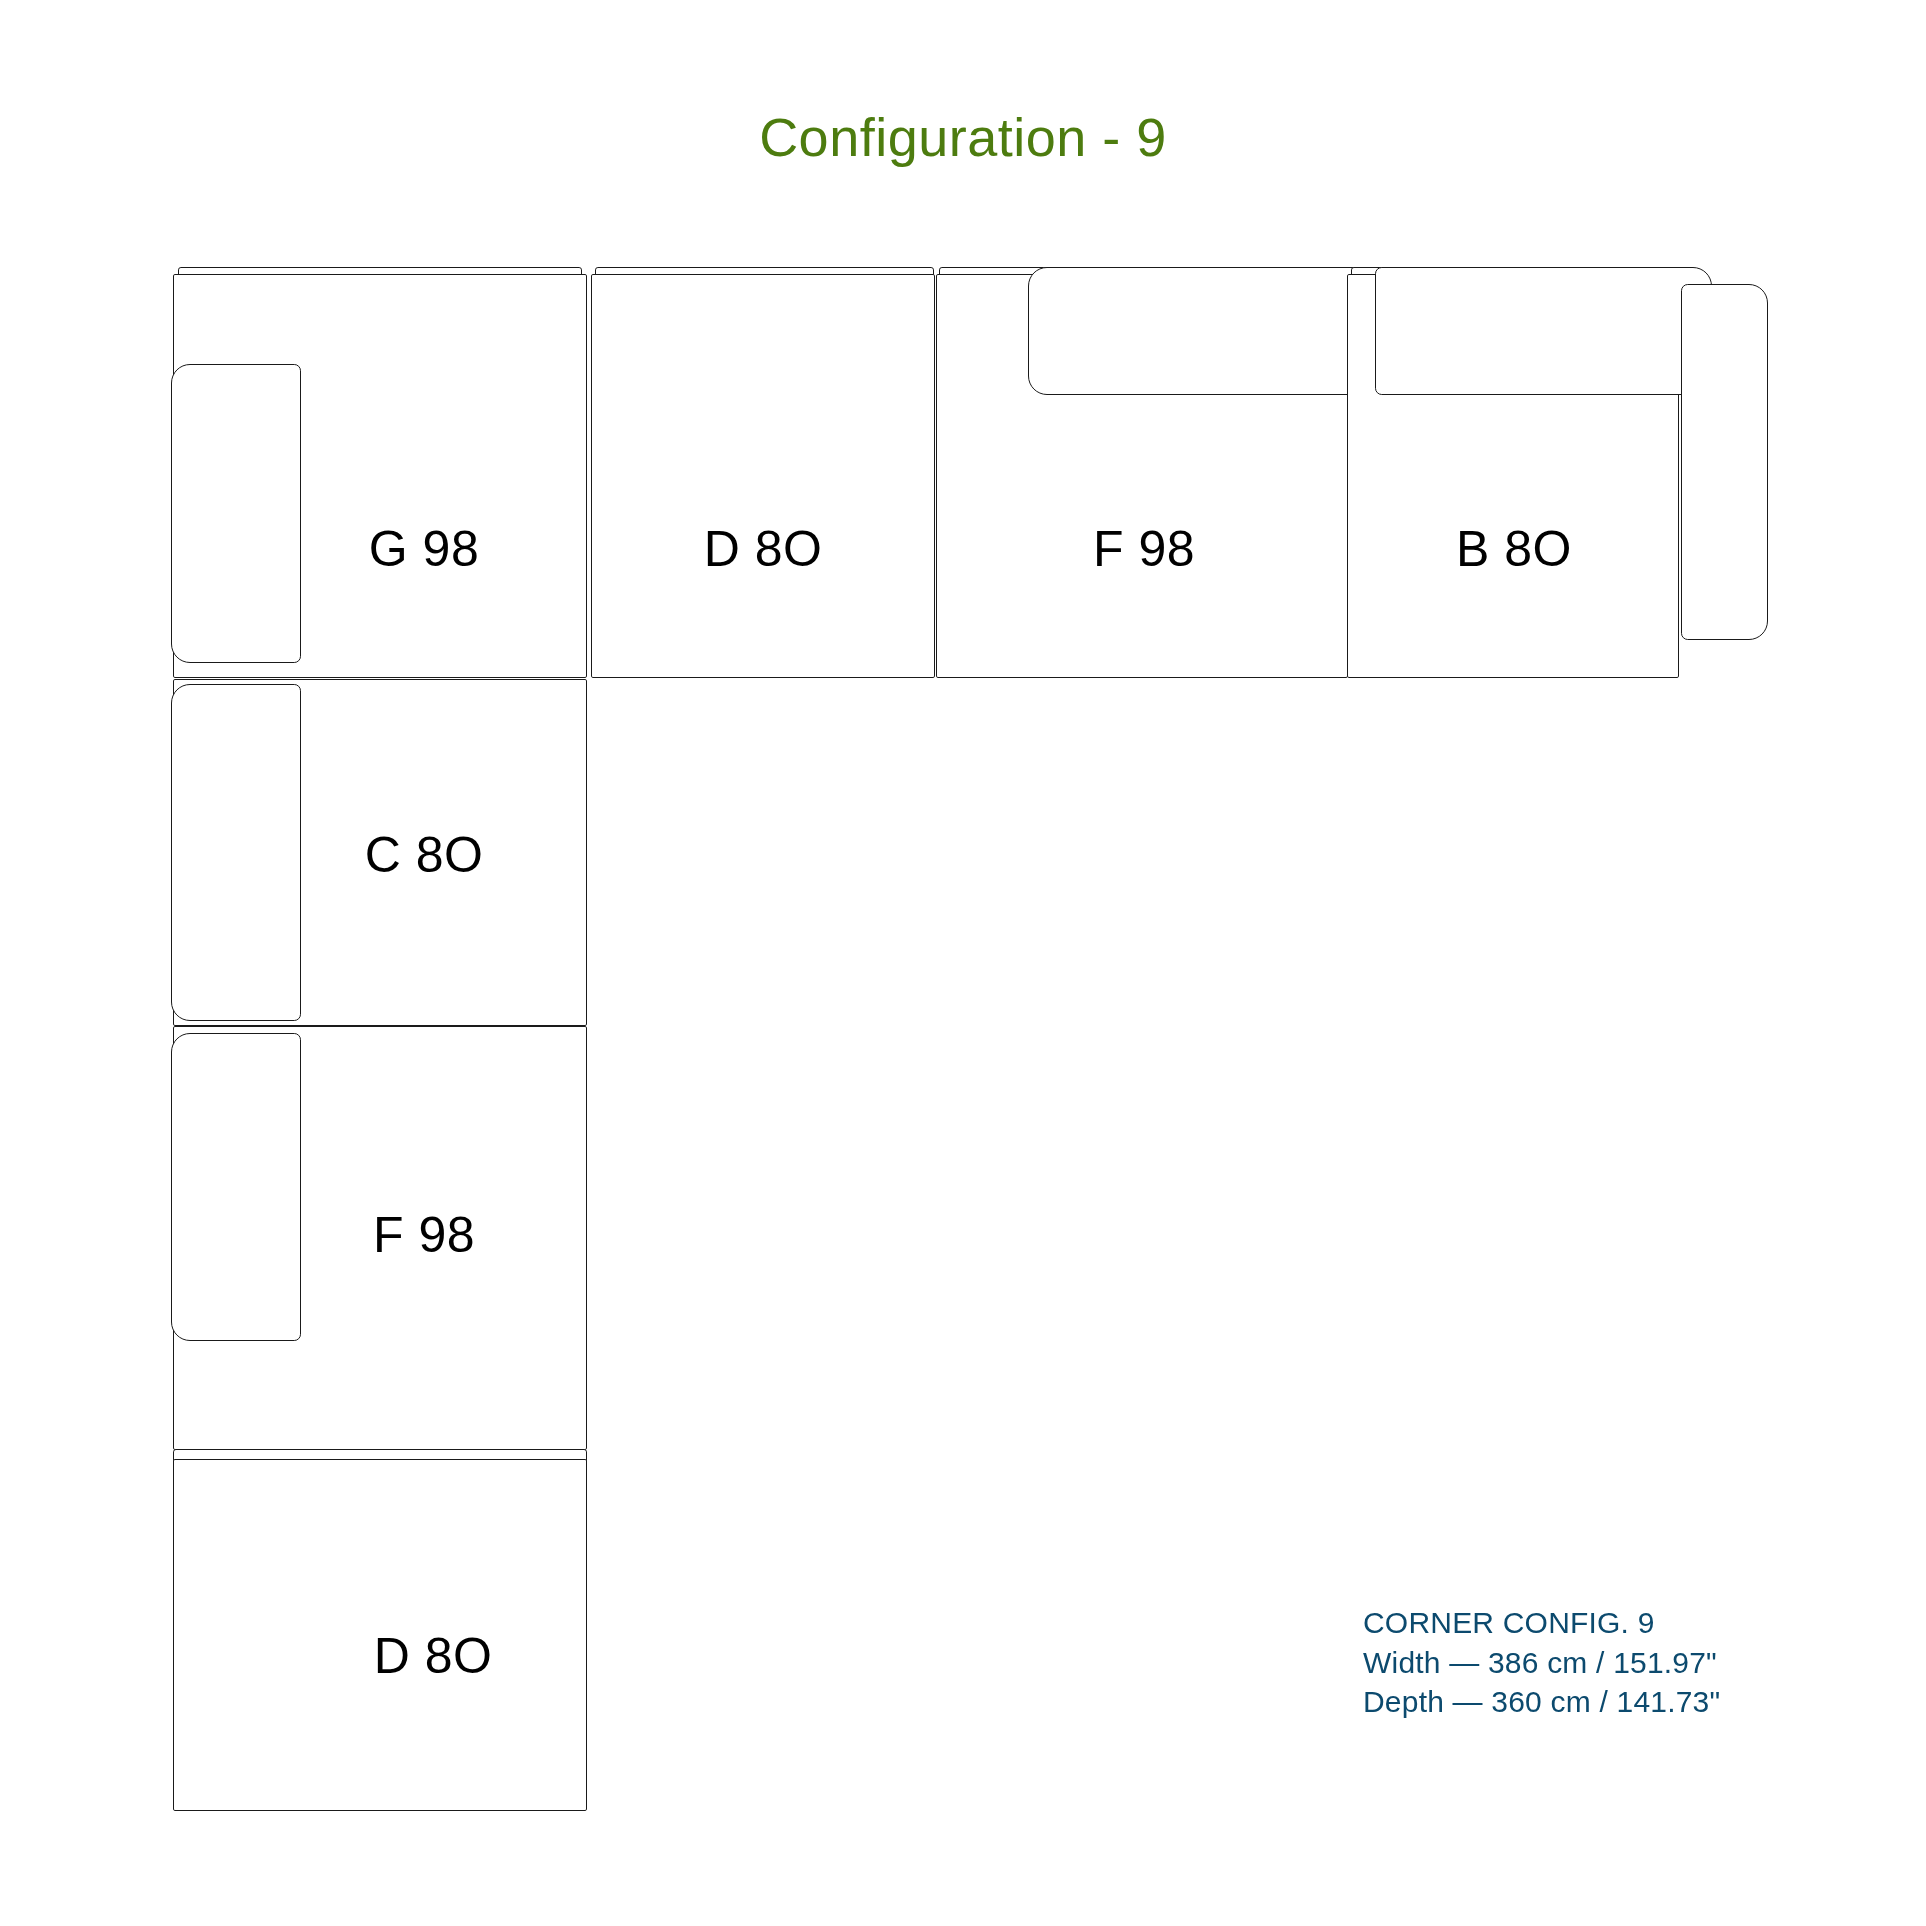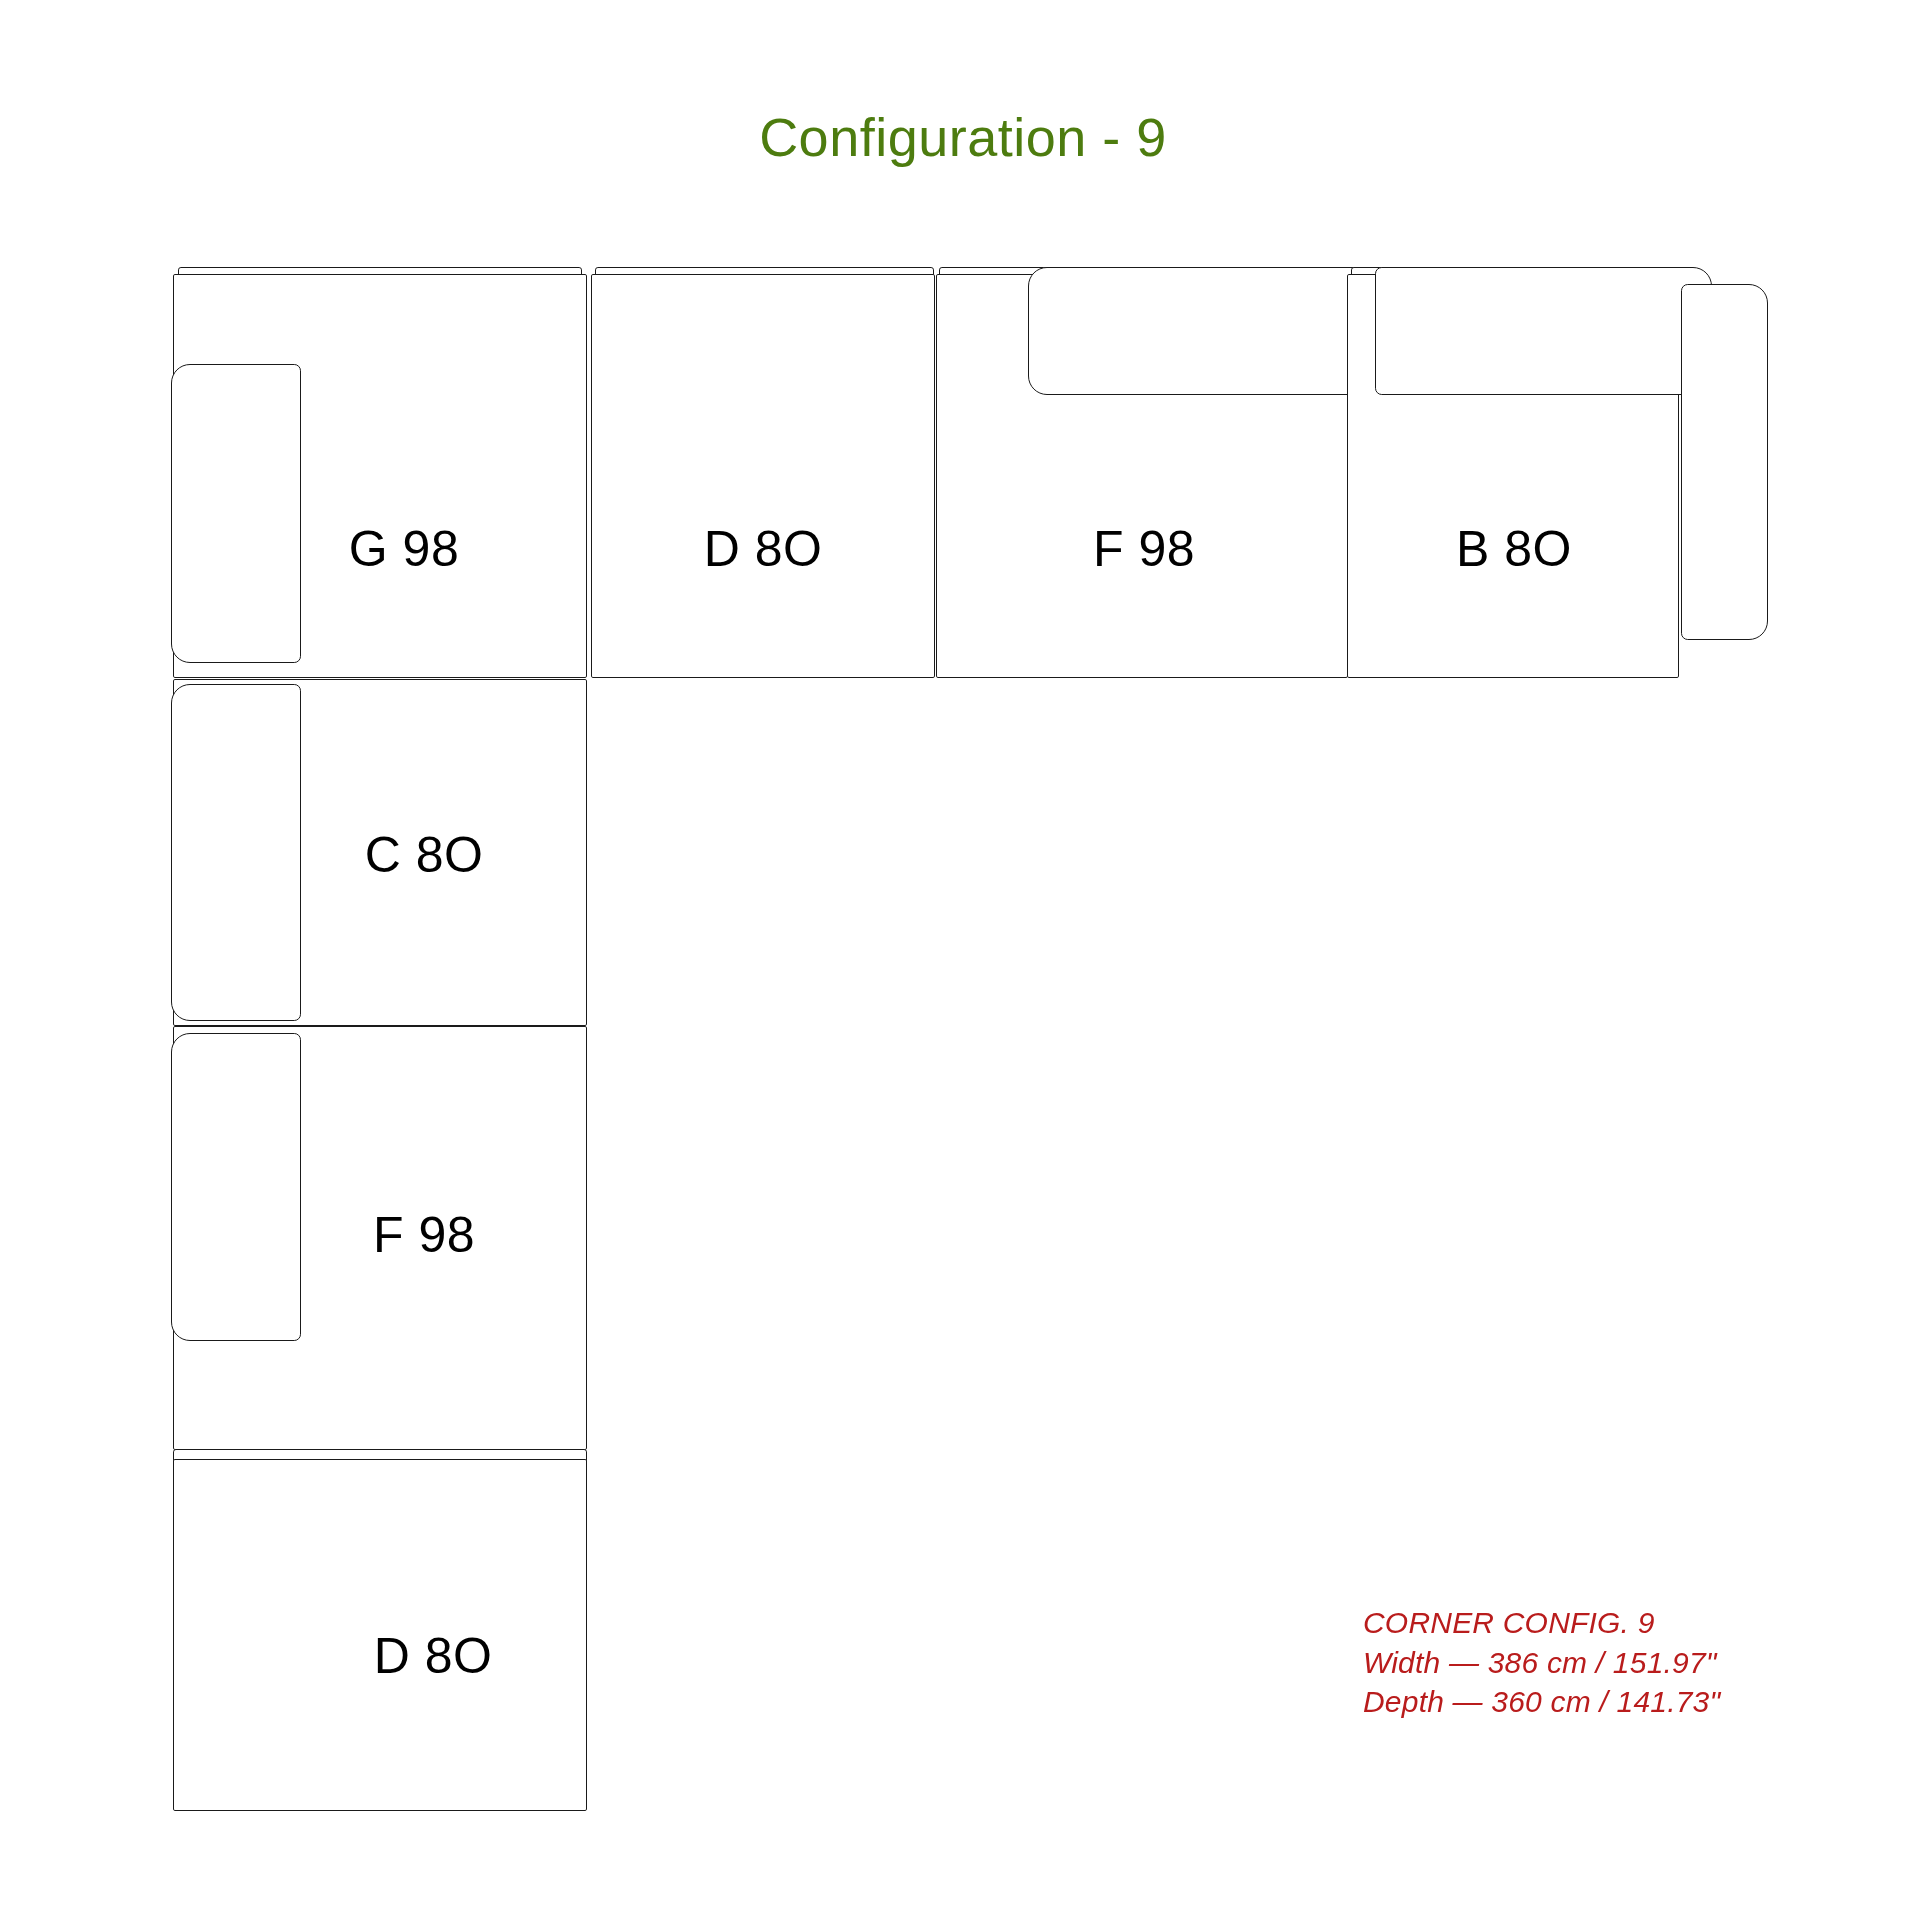--- a/index.html
+++ b/index.html
@@ -70,44 +70,43 @@
   }
 
   
   #spec-block {
     position: absolute;
     left: 1363px;
     top: 1603px;
     width: 506px;
     font-size: 30px;
     line-height: 1.32;
-    color: #b91c1c;
+    color: #0c4a6e;
     letter-spacing: 0.2px;
-    font-style: italic;
   }
   #spec-block .spec-title {
     font-size: 30px;
     letter-spacing: 0.2px;
   }
 </style>
 </head>
 <body>
 
 <div id="diagram-root">
 
   <div id="page-title">Configuration - 9</div>
 
   <div class="module">
 
     <div class="seat" style="left:178px; top:267px; width:404px; height:19px; border-radius:2.9px;"></div>
 
     <div class="seat" style="left:173px; top:274px; width:414px; height:404px; border-radius:1.9px;"></div>
 
     <div class="armrest" style="left:171px; top:364px; width:130px; height:299px; border-radius:19px 6.7px 6.7px 19px;"></div>
-    <div class="label" style="left:404px; top:549px;text-align:right;">G 98</div>
+    <div class="label" style="left:424px; top:549px;text-align:right;">G 98</div>
   </div>
 
   <div class="module">
     <div class="seat" style="left:595px; top:267px; width:339px; height:19px; border-radius:2.9px;"></div>
     <div class="seat" style="left:591px; top:274px; width:344px; height:404px; border-radius:1.9px;"></div>
     <div class="label" style="left:763px; top:549px;">D 8O</div>
   </div>
 
   <div class="module">
     <div class="seat" style="left:939px; top:267px; width:404px; height:19px; border-radius:2.9px;"></div>

